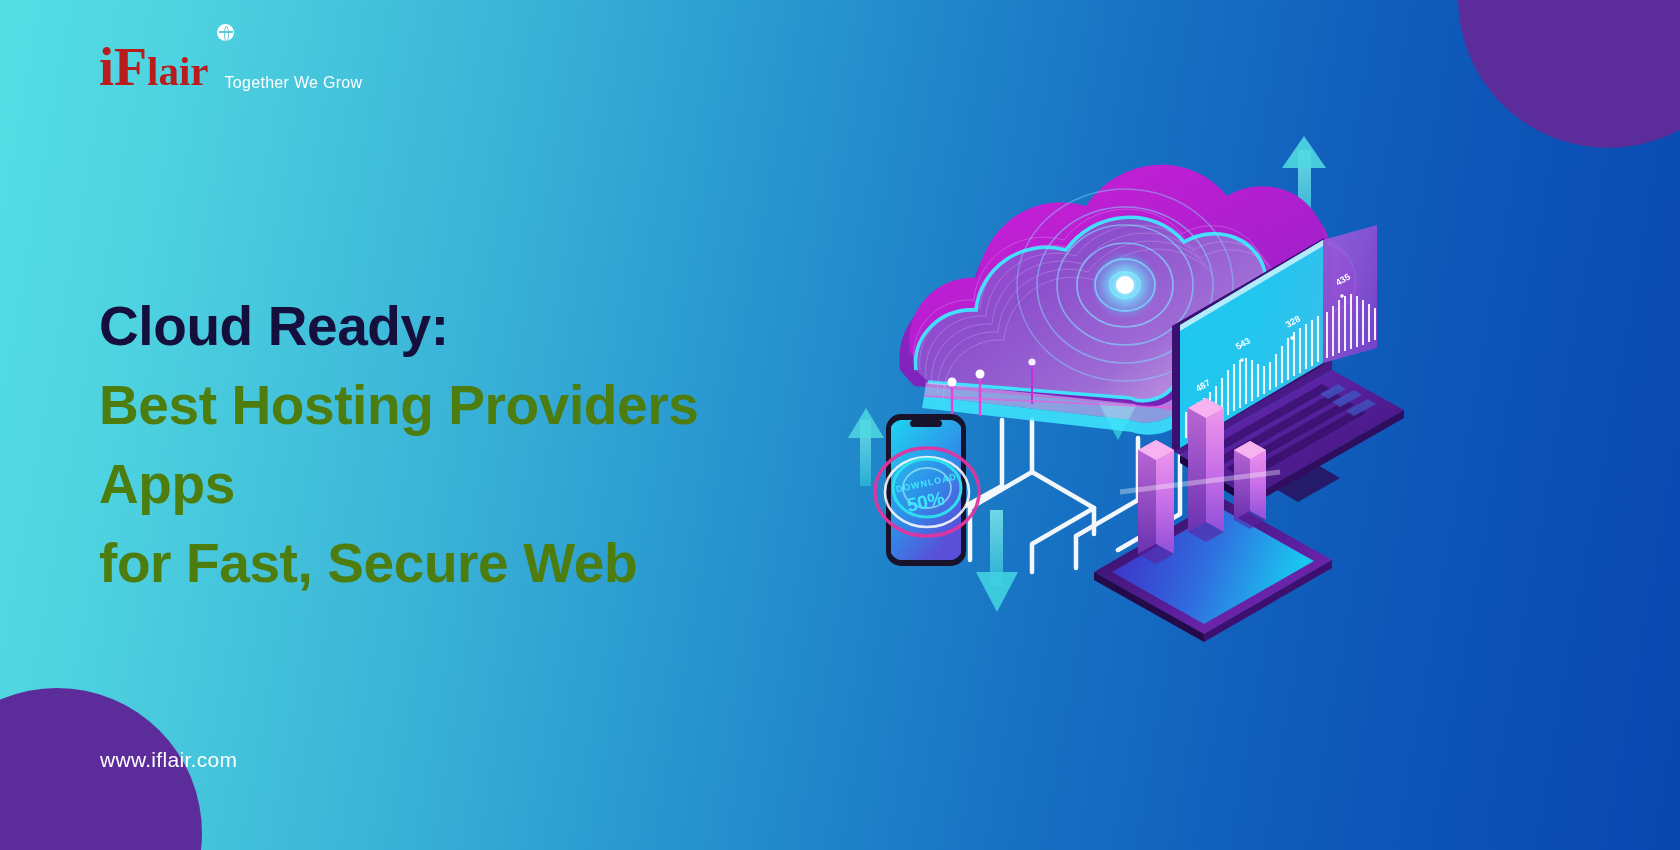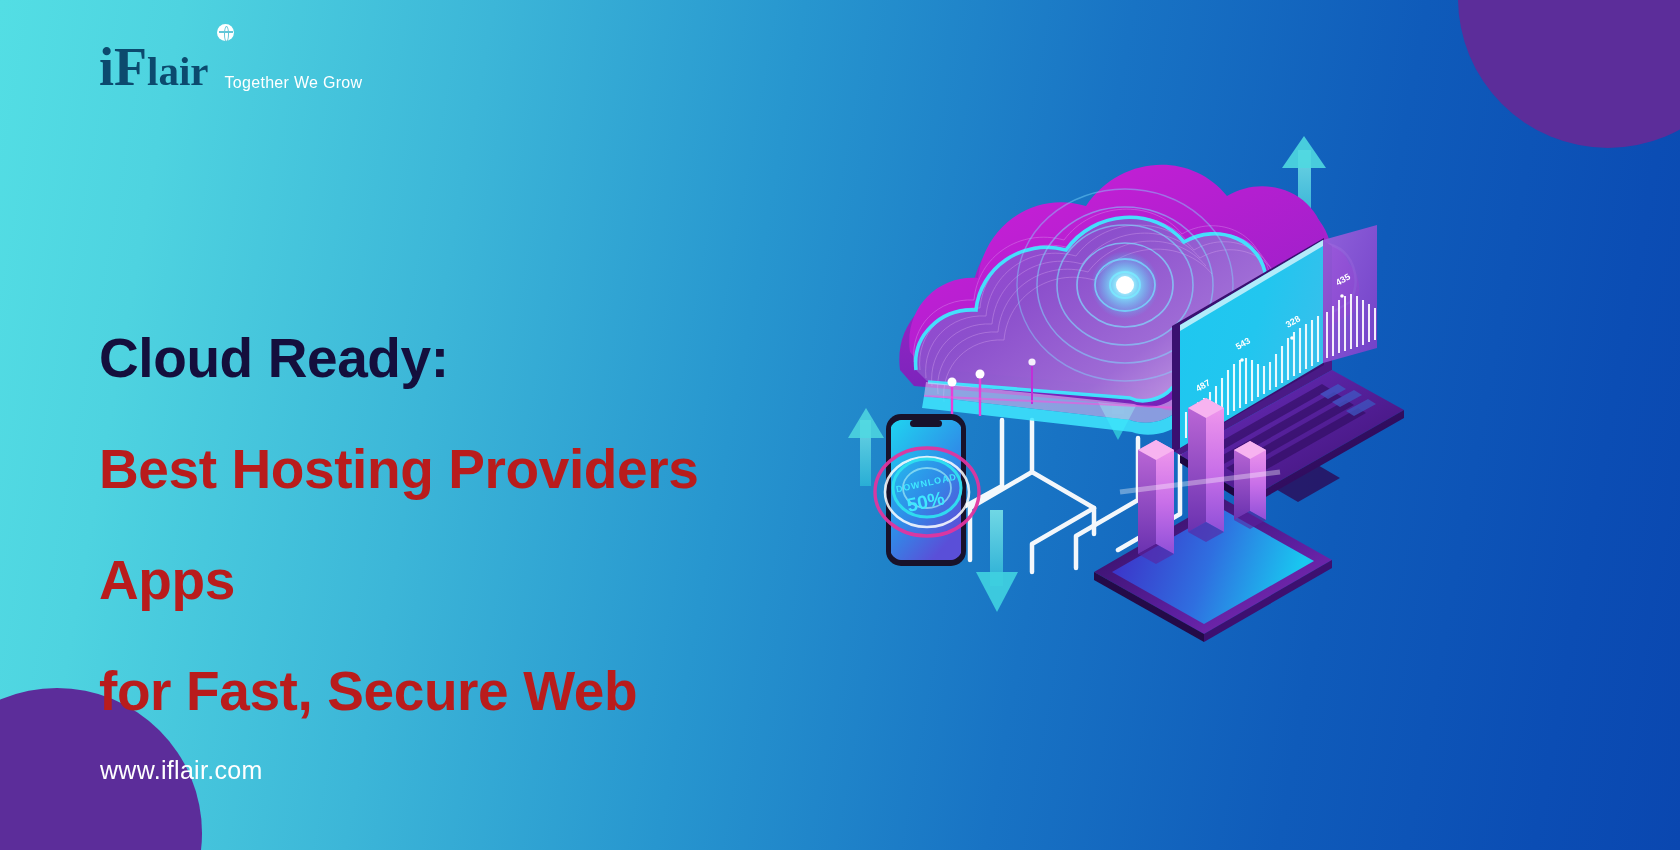--- a/index.html
+++ b/index.html
@@ -10,43 +10,43 @@
     background:linear-gradient(100deg,#53dee4 0%,#4ed3e0 10%,#3cb6d8 27%,#2796cf 44%,#1873c4 62%,#0f5bba 78%,#0b4db4 92%,#0a47b0 100%);
   }
 
   
   .deco-circle { position:absolute; border-radius:50%; }
   #circle-tr { width:300px; height:300px; right:-78px; top:-152px; background:#5c2d9a; }
   #circle-bl { width:290px; height:290px; left:-88px; bottom:-128px; background:#5c2d9a; }
 
   
   #logo-block { position:absolute; left:99px; top:40px; display:flex; align-items:flex-end; gap:16px; }
-  .logo-word { position:relative; color:#0c4a6e; font-family:"Liberation Serif", serif;
+  .logo-word { position:relative; color:#b91c1c; font-family:"Liberation Serif", serif;
                font-weight:700; font-size:54px; line-height:54px; letter-spacing:0px; white-space:nowrap; }
   .logo-word .lc-i { font-size:54px; }
   .logo-word .lc-cap { font-size:54px; }
   .logo-word .lc-sm { font-size:41px; }
   .globe-dot { position:absolute; left:118px; top:-16px; width:17px; height:17px; border-radius:50%;
                background:#ffffff; }
   .globe-dot::before { content:""; position:absolute; left:1.5px; top:7px; width:14px; height:1.6px;
                background:#63c6d8; }
   .globe-dot::after { content:""; position:absolute; left:7px; top:1.5px; width:3px; height:14px;
                border-radius:50%; border:1.3px solid #63c6d8; }
   #logo-tagline { color:#ffffff; font-size:16px; font-weight:400; letter-spacing:.3px;
                   padding-bottom:6px; white-space:nowrap; }
 
   
   #headline { position:absolute; left:99px; top:287px; width:680px; }
-  #headline .hl-line { font-size:55px; font-weight:700; line-height:79px; letter-spacing:-.4px;margin-top:32px; }
+  #headline .hl-line { font-size:55px; font-weight:700; line-height:79px; letter-spacing:-.4px; }
   #hl-primary { color:#140f3d; }
-  .hl-accent { color:#b91c1c; }
+  .hl-accent { color:#4d7c0f; }
 
   
   #site-url { position:absolute; left:100px; top:748px; color:#ffffff;
-              font-size:25px; font-weight:400; letter-spacing:.3px;margin-top:8px; }
+              font-size:21px; font-weight:400; letter-spacing:.3px; }
 
   
   #illustration { position:absolute; left:880px; top:120px; width:600px; height:540px; }
   #illustration svg { display:block; width:600px; height:540px; overflow:visible; }
 </style>
 </head>
 <body>
 
 <div class="deco-circle" id="circle-tr"></div>
 <div class="deco-circle" id="circle-bl"></div>

